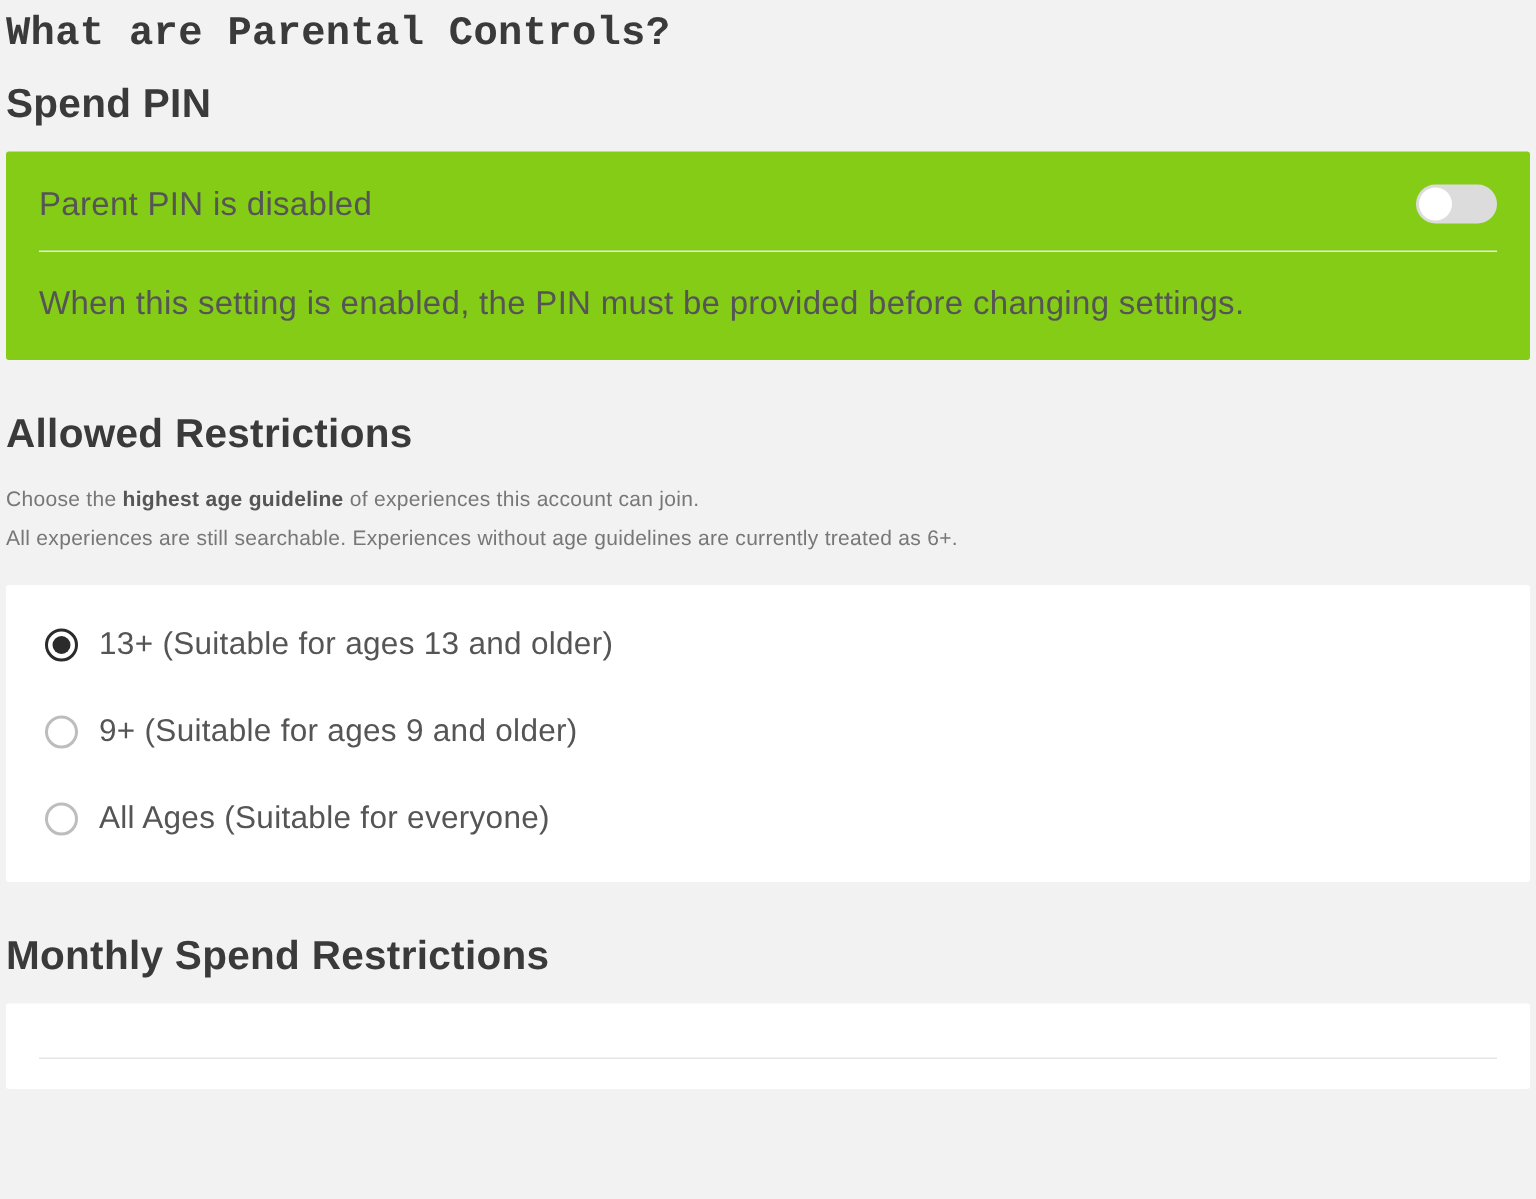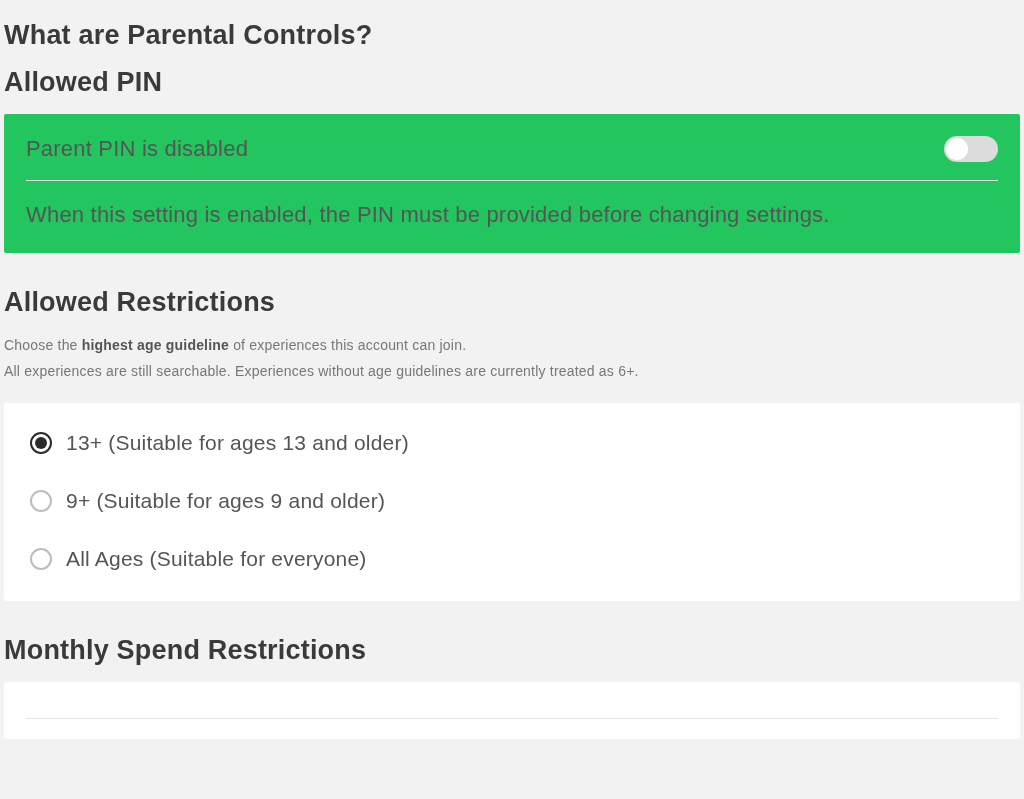--- a/index.html
+++ b/index.html
@@ -15,30 +15,30 @@
   .page {
     padding: 0 4px 40px 4px;
   }
   h2.section-heading {
     font-size: 27px;
     font-weight: 800;
     color: #3a3a3a;
     margin: 0 0 16px 0;
     letter-spacing: 0.2px;
   }
-  .intro-block { padding: 20px 0 0 0; }
+  .intro-block { padding: 8px 0 0 0; font-family: Liberation Mono, monospace; }
   .intro-text {
     font-size: 22px;
     color: #666;
     line-height: 1.45;
     margin-bottom: 34px;
     letter-spacing: 0.2px;
   }
   .card {
-    background: #22c55e;
+    background: #84cc16;
     padding: 20px 22px 22px 22px;
     margin-bottom: 34px;
     border-radius: 2px;
   }
   .row-toggle {
     display: flex;
     align-items: center;
     justify-content: space-between;
     padding: 2px 0 18px 0;
   }
@@ -134,21 +134,21 @@
 </style>
 </head>
 <body>
 
 <div class="page">
 
   <div class="intro-block">
     <h2 class="section-heading">What are Parental Controls?</h2>
   </div>
 
-  <h2 class="section-heading">Allowed PIN</h2>
+  <h2 class="section-heading">Spend PIN</h2>
   <div class="card">
     <div class="row-toggle with-divider">
       <span class="label">Parent PIN is disabled</span>
       <div class="toggle">
         <div class="knob"></div>
       </div>
     </div>
     <p class="desc">When this setting is enabled, the PIN must be provided before changing settings.</p>
   </div>
 

